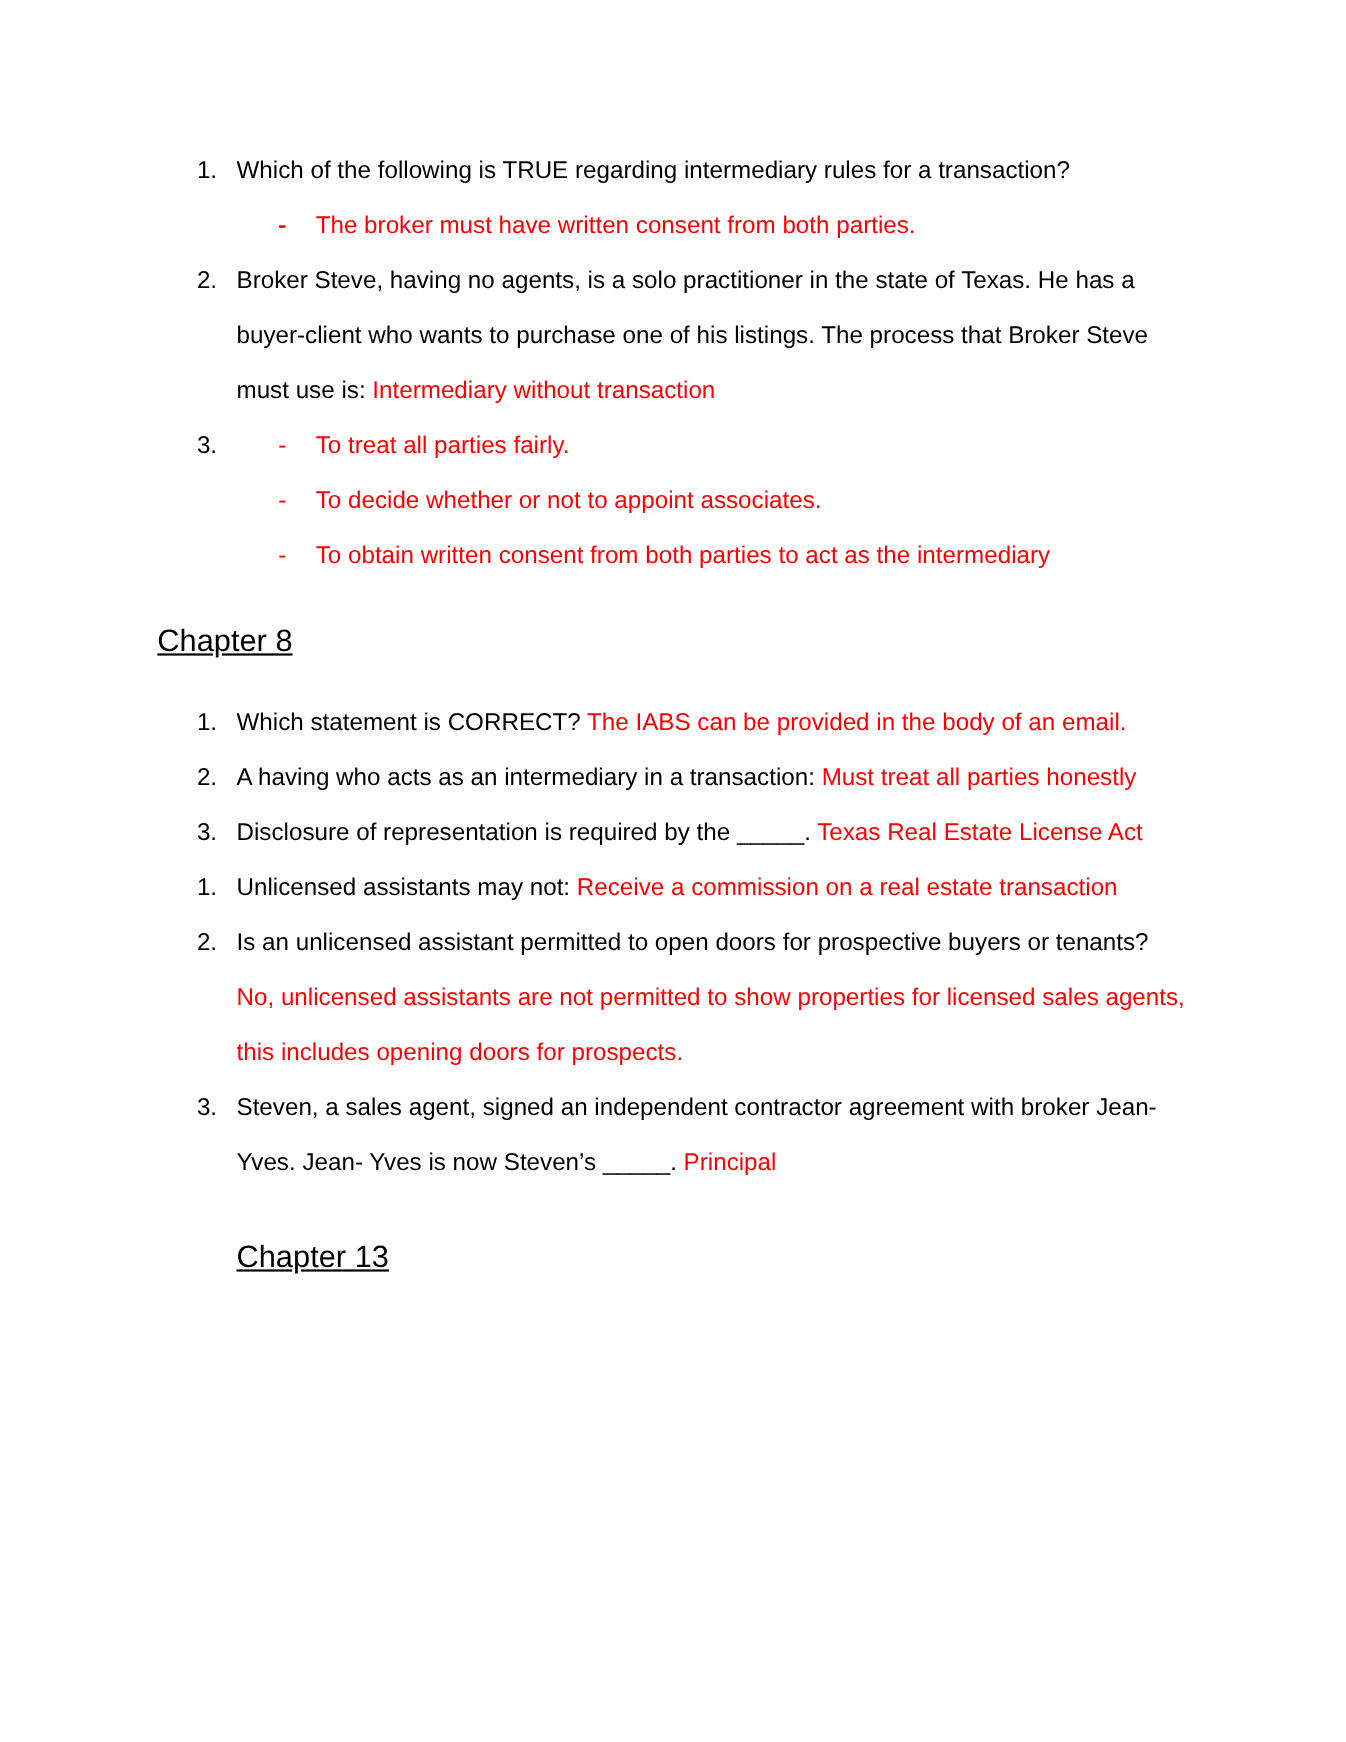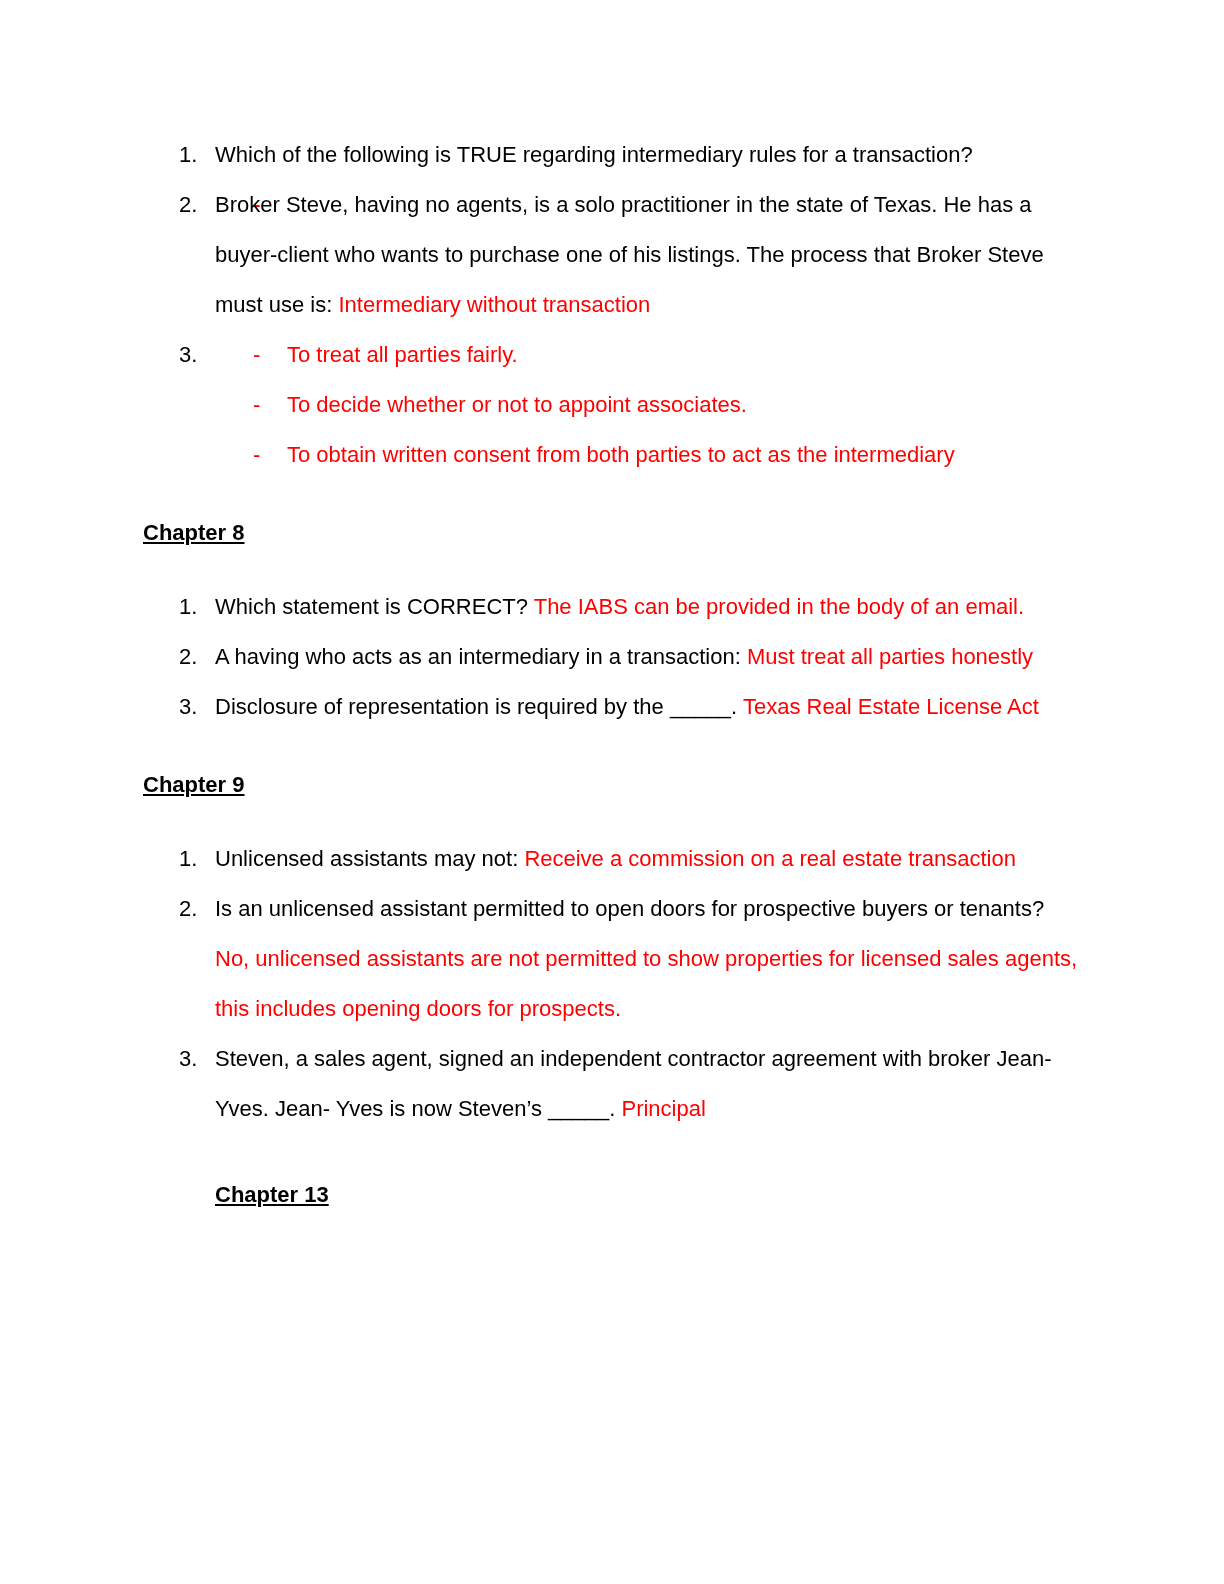--- a/index.html
+++ b/index.html
@@ -54,22 +54,22 @@
     color: var(--answer-color, #ff0000);
   }
   .answer-inline {
     color: var(--answer-color, #ff0000);
   }
   .answer-block {
     display: block;
     color: var(--answer-color, #ff0000);
   }
   .chapter-heading {
-    font-size: 22px;
-    font-weight: bold;
+    font-size: 28px;
+    font-weight: normal;
     text-decoration: underline;
     margin: 28px 0 24px 0;
     line-height: 50px;
   }
   .chapter-heading.indented {
     padding-left: 72px;
     margin: 36px 0 0 0;
   }
 </style>
 </head>
@@ -84,20 +84,21 @@
         <span class="q-text">Which of the following is TRUE regarding intermediary rules for a transaction?</span>
         <ul class="answers">
           <li class="a">
             <span class="a-marker">-</span>
           </li>
           <li class="a">
             <span class="a-marker">-</span>
           </li>
           <li class="a">
             <span class="a-marker">-</span>
+            <span>The broker must have written consent from both parties.</span>
           </li>
         </ul>
       </li>
       <li class="q">
         <span class="q-marker">2.</span>
         <span class="q-text">Broker Steve, having no agents, is a solo practitioner in the state of Texas. He has a buyer-client who wants to purchase one of his listings. The process that Broker Steve must use is: </span><span class="answer-inline">Intermediary without transaction</span>
       </li>
       <li class="q">
         <span class="q-marker">3.</span>
         <ul class="answers">
@@ -126,21 +127,20 @@
       <li class="q">
         <span class="q-marker">2.</span>
         <span class="q-text">A having who acts as an intermediary in a transaction: </span><span class="answer-inline">Must treat all parties honestly</span>
       </li>
       <li class="q">
         <span class="q-marker">3.</span>
         <span class="q-text">Disclosure of representation is required by the _____. </span><span class="answer-inline">Texas Real Estate License Act</span>
       </li>
     </ol>
 
-    <h2 class="chapter-heading">Chapter 9</h2>
     <ol class="qlist">
       <li class="q">
         <span class="q-marker">1.</span>
         <span class="q-text">Unlicensed assistants may not: </span><span class="answer-inline">Receive a commission on a real estate transaction</span>
       </li>
       <li class="q">
         <span class="q-marker">2.</span>
         <span class="q-text">Is an unlicensed assistant permitted to open doors for prospective buyers or tenants?</span>
         <span class="answer-block">No, unlicensed assistants are not permitted to show properties for licensed sales agents, this includes opening doors for prospects.</span>
       </li>

